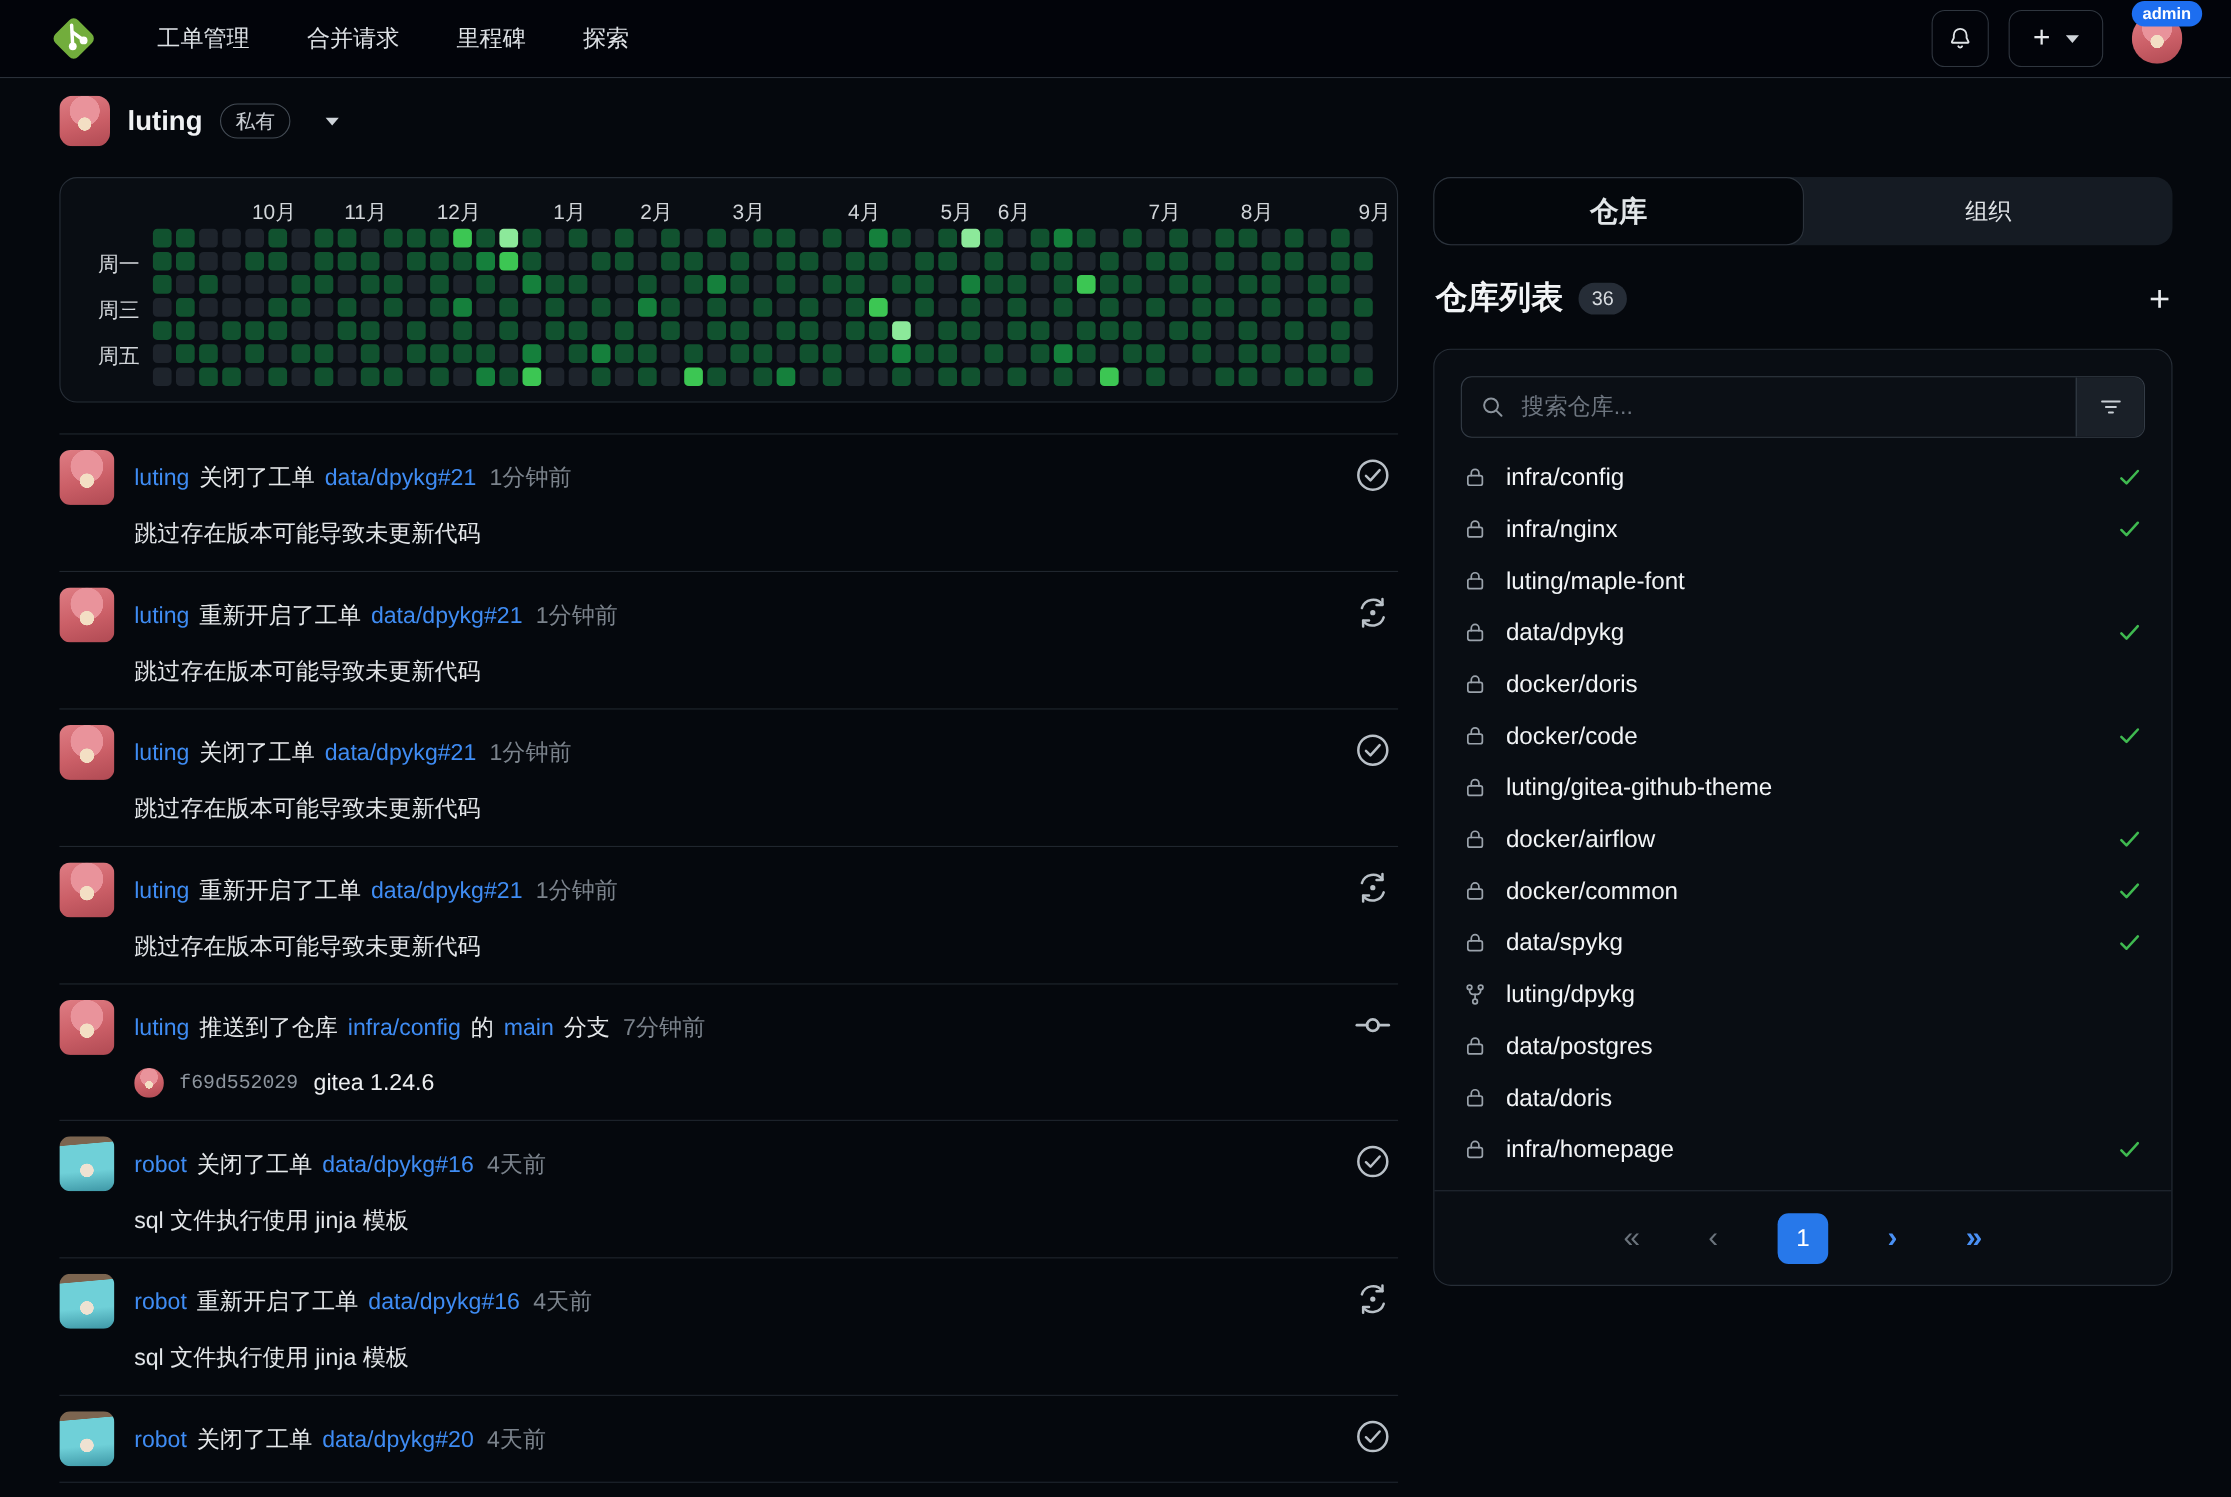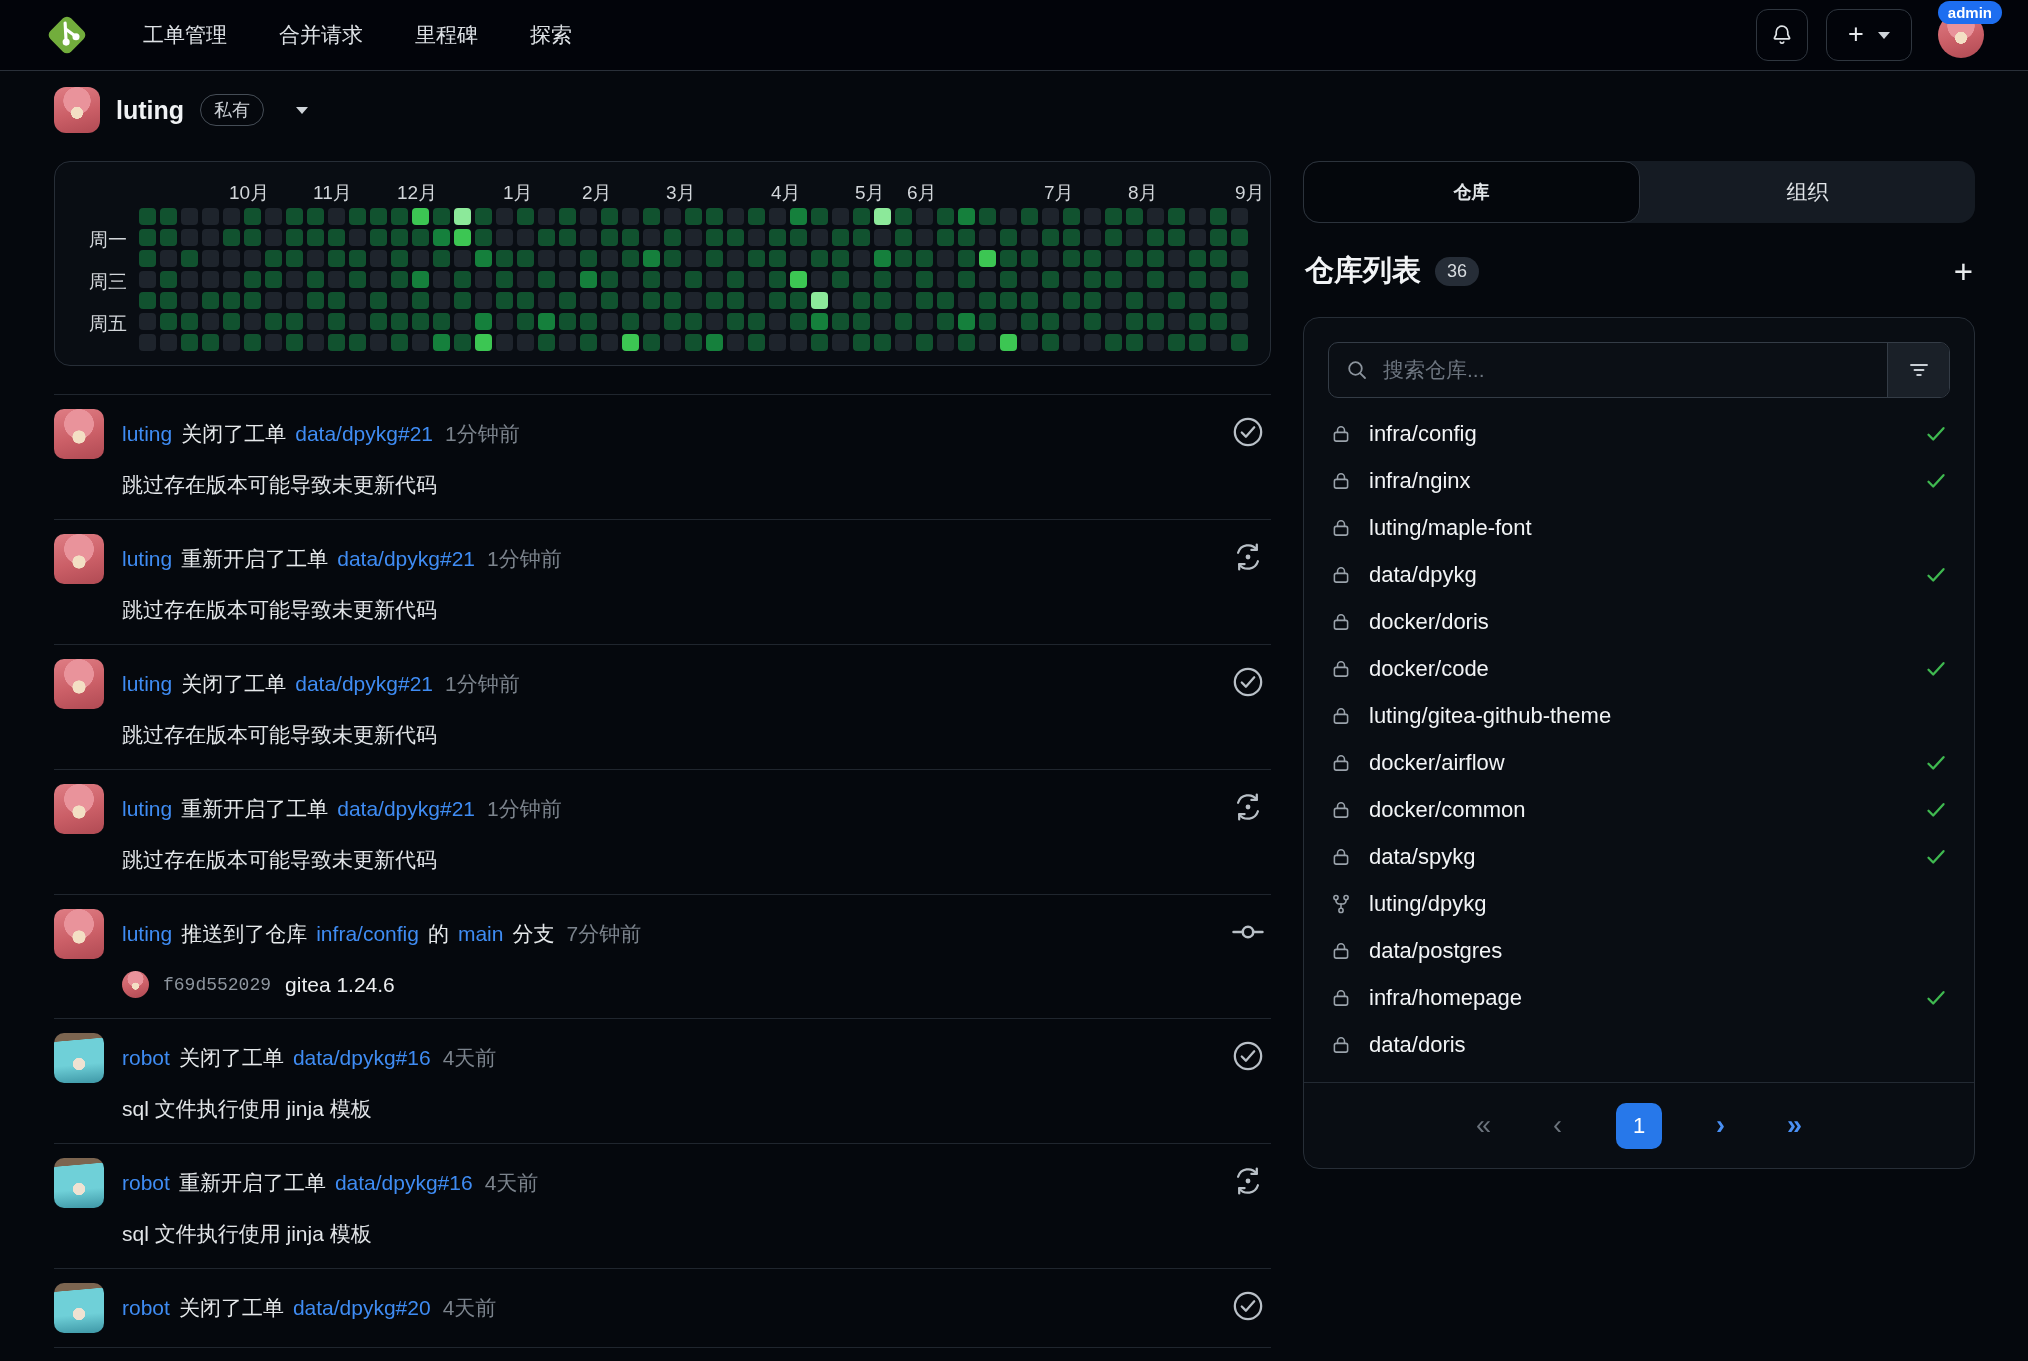--- a/index.html
+++ b/index.html
@@ -81,21 +81,21 @@
   .fi-commit{display:flex;align-items:center;gap:14px;margin:12px 0 6px 68px;}
   .commit-avatar{width:27px;height:27px;border-radius:50%;flex:none;}
   .commit-hash{font-family:"Liberation Mono","DejaVu Sans Mono",monospace;font-size:18px;color:#8d959e;}
   .commit-msg{font-size:21px;color:#eceef0;}
   .fi-icon{position:absolute;right:6px;top:20px;width:34px;height:34px;color:#b9c0c7;}
   .fi-icon svg{width:34px;height:34px;}
 
   
   .seg-tabs{display:flex;background:#151b23;border-radius:16px;}
   .seg{flex:1;height:62px;display:flex;align-items:center;justify-content:center;font-size:21px;color:#e2e6e9;border-radius:16px;}
-  .seg.active{background:#04070c;border:1px solid #2c333c;font-weight:700;font-size:18px;}
+  .seg.active{background:#04070c;border:1px solid #2c333c;font-weight:700;font-size:26px;}
 
   .list-header{display:flex;align-items:center;margin:28px 2px 26px;}
   .lh-title{font-size:29px;font-weight:700;color:#f2f4f6;}
   .lh-count{background:#262d37;color:#d8dce0;font-size:18px;padding:4px 12px;border-radius:999px;margin-left:14px;}
   .lh-add{margin-left:auto;font-size:33px;font-weight:300;color:#e8ebed;line-height:1;}
 
   .repo-card{border:1px solid #272e37;background:#090d13;border-radius:16px;padding-top:24px;}
   .search-box{margin:0 24px;display:flex;align-items:center;border:1px solid #343c46;border-radius:10px;height:56px;overflow:hidden;background:#0b0f15;}
   .search-icon{margin-left:16px;color:#8b939c;flex:none;width:24px;height:24px;}
   .search-icon svg{width:24px;height:24px;}
@@ -1025,36 +1025,36 @@
       <a class="repo-name">data/postgres</a>
 
     </div>
           <div class="repo-row">
       <span class="repo-icon">
               <svg viewBox="0 0 24 24" fill="none" stroke="currentColor" stroke-linecap="round" stroke-linejoin="round" stroke-width="1.7">
                 <rect x="4.8" y="10.2" width="14.4" height="9.6" rx="2"></rect>
                 <path d="M8.2 10.2V7.8a3.8 3.8 0 0 1 7.6 0v2.4"></path>
               </svg>
             </span>
+      <a class="repo-name">data/doris</a>
+
+    </div>
+          <div class="repo-row">
+      <span class="repo-icon">
+              <svg viewBox="0 0 24 24" fill="none" stroke="currentColor" stroke-linecap="round" stroke-linejoin="round" stroke-width="1.7">
+                <rect x="4.8" y="10.2" width="14.4" height="9.6" rx="2"></rect>
+                <path d="M8.2 10.2V7.8a3.8 3.8 0 0 1 7.6 0v2.4"></path>
+              </svg>
+            </span>
       <a class="repo-name">infra/homepage</a>
       <span class="repo-check">
               <svg viewBox="0 0 24 24" fill="none" stroke="currentColor" stroke-linecap="round" stroke-linejoin="round" stroke-width="2.3">
                 <path d="M4.5 12.8l4.7 4.7L19.5 6.2"></path>
               </svg>
             </span>
-    </div>
-          <div class="repo-row">
-      <span class="repo-icon">
-              <svg viewBox="0 0 24 24" fill="none" stroke="currentColor" stroke-linecap="round" stroke-linejoin="round" stroke-width="1.7">
-                <rect x="4.8" y="10.2" width="14.4" height="9.6" rx="2"></rect>
-                <path d="M8.2 10.2V7.8a3.8 3.8 0 0 1 7.6 0v2.4"></path>
-              </svg>
-            </span>
-      <a class="repo-name">data/doris</a>
-
     </div>
         </div>
 
       <div class="pagination">
         <a class="pg">«</a>
         <a class="pg">‹</a>
         <a class="pg-current">1</a>
         <a class="pg enabled">›</a>
         <a class="pg enabled">»</a>
       </div>

